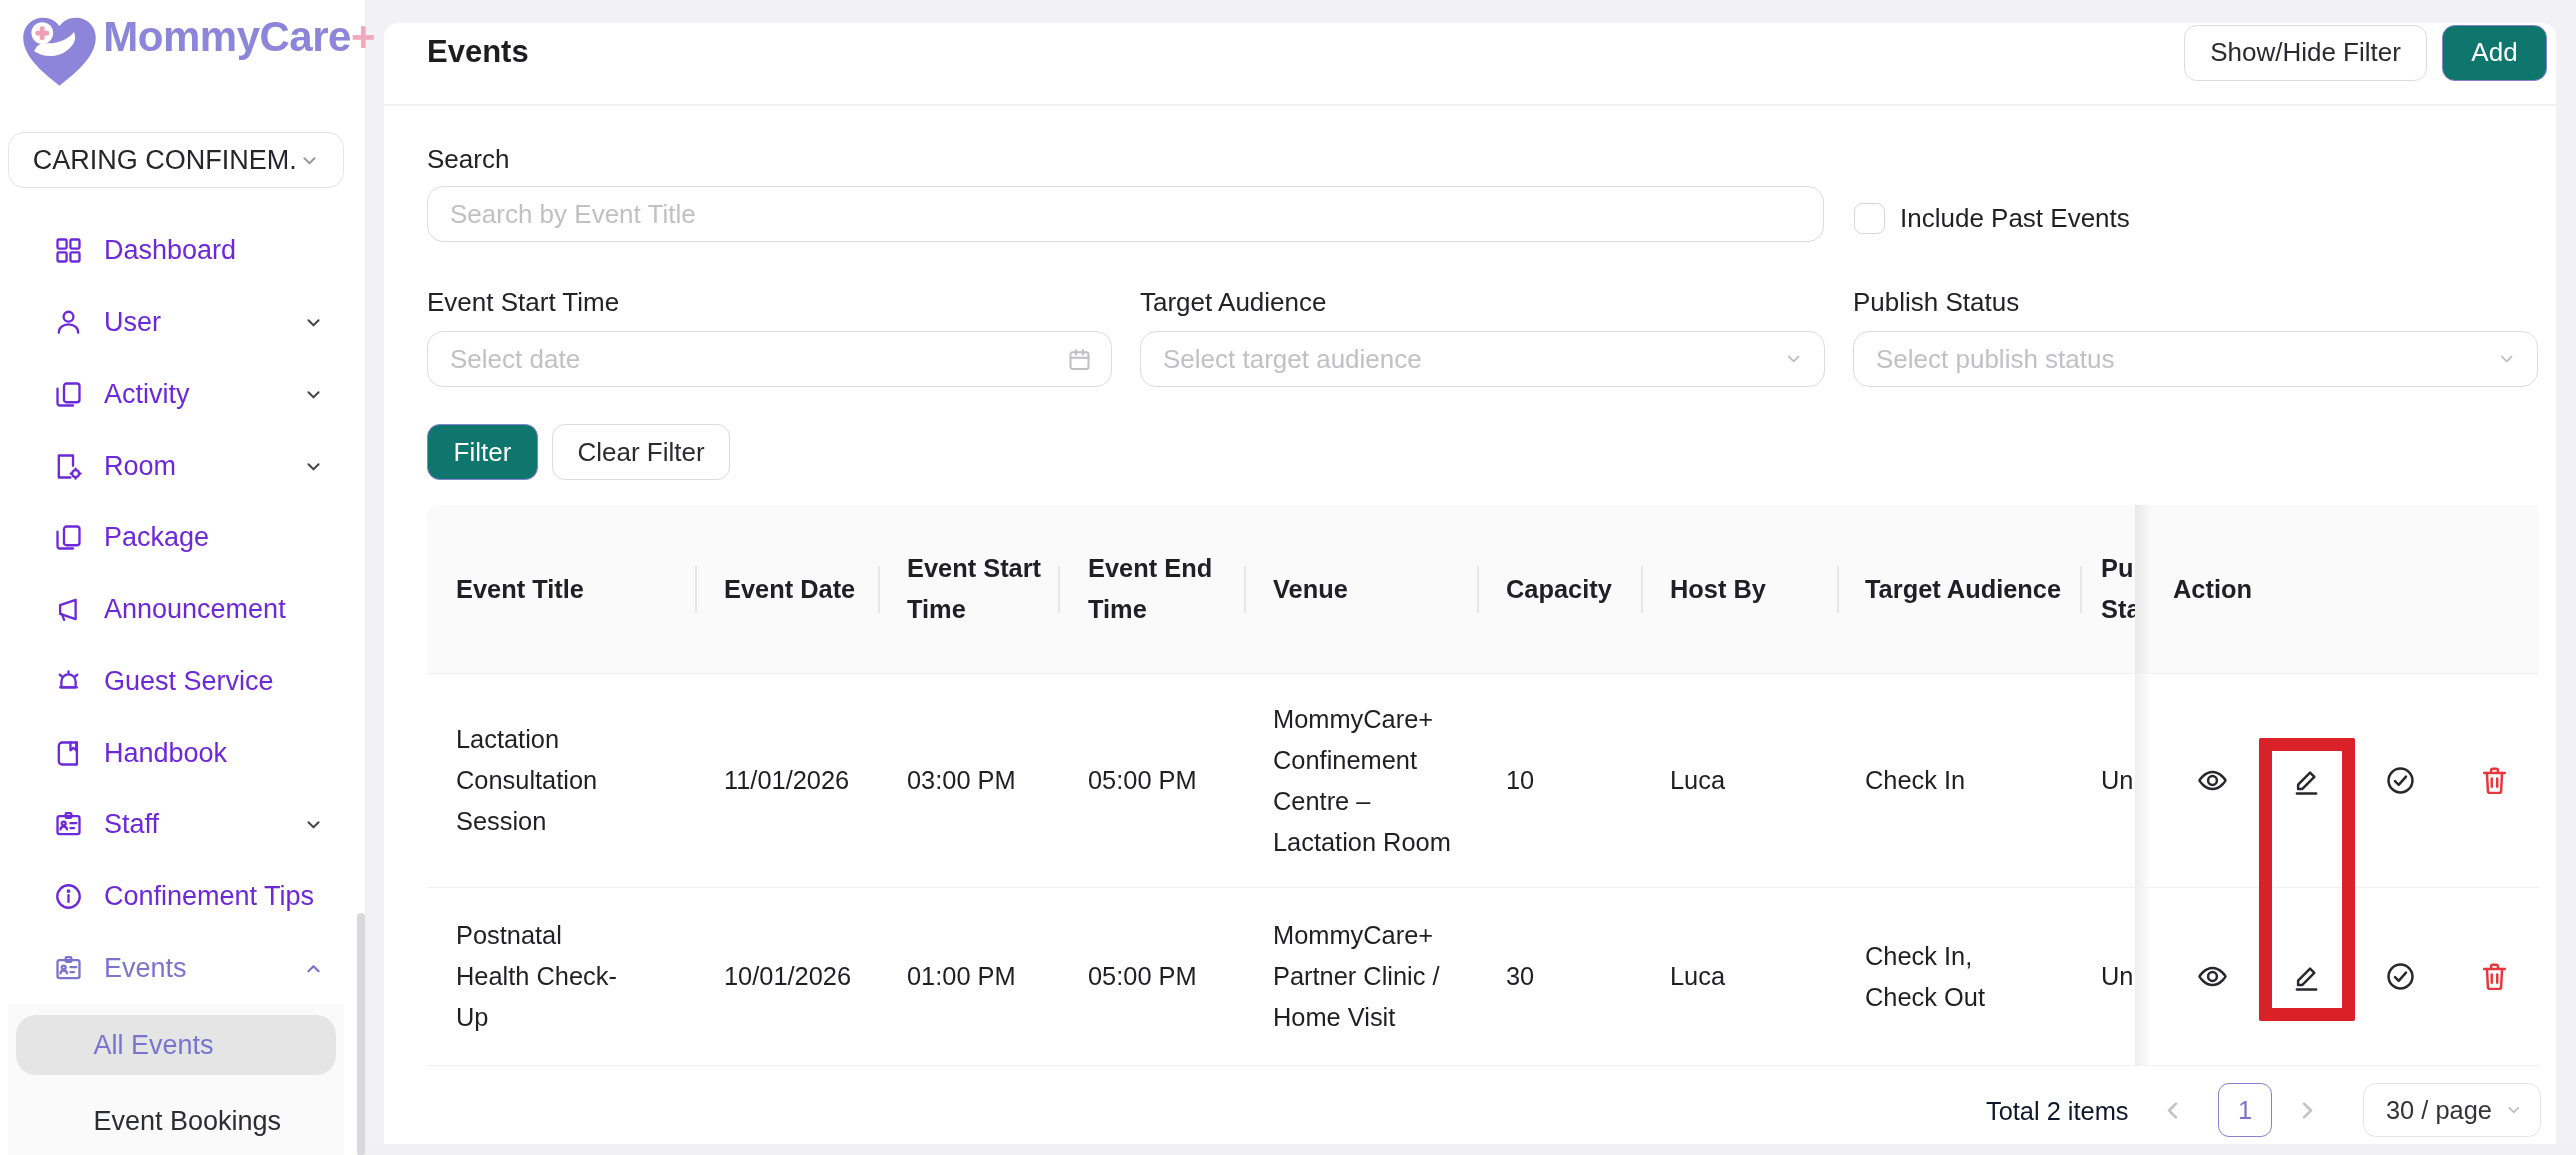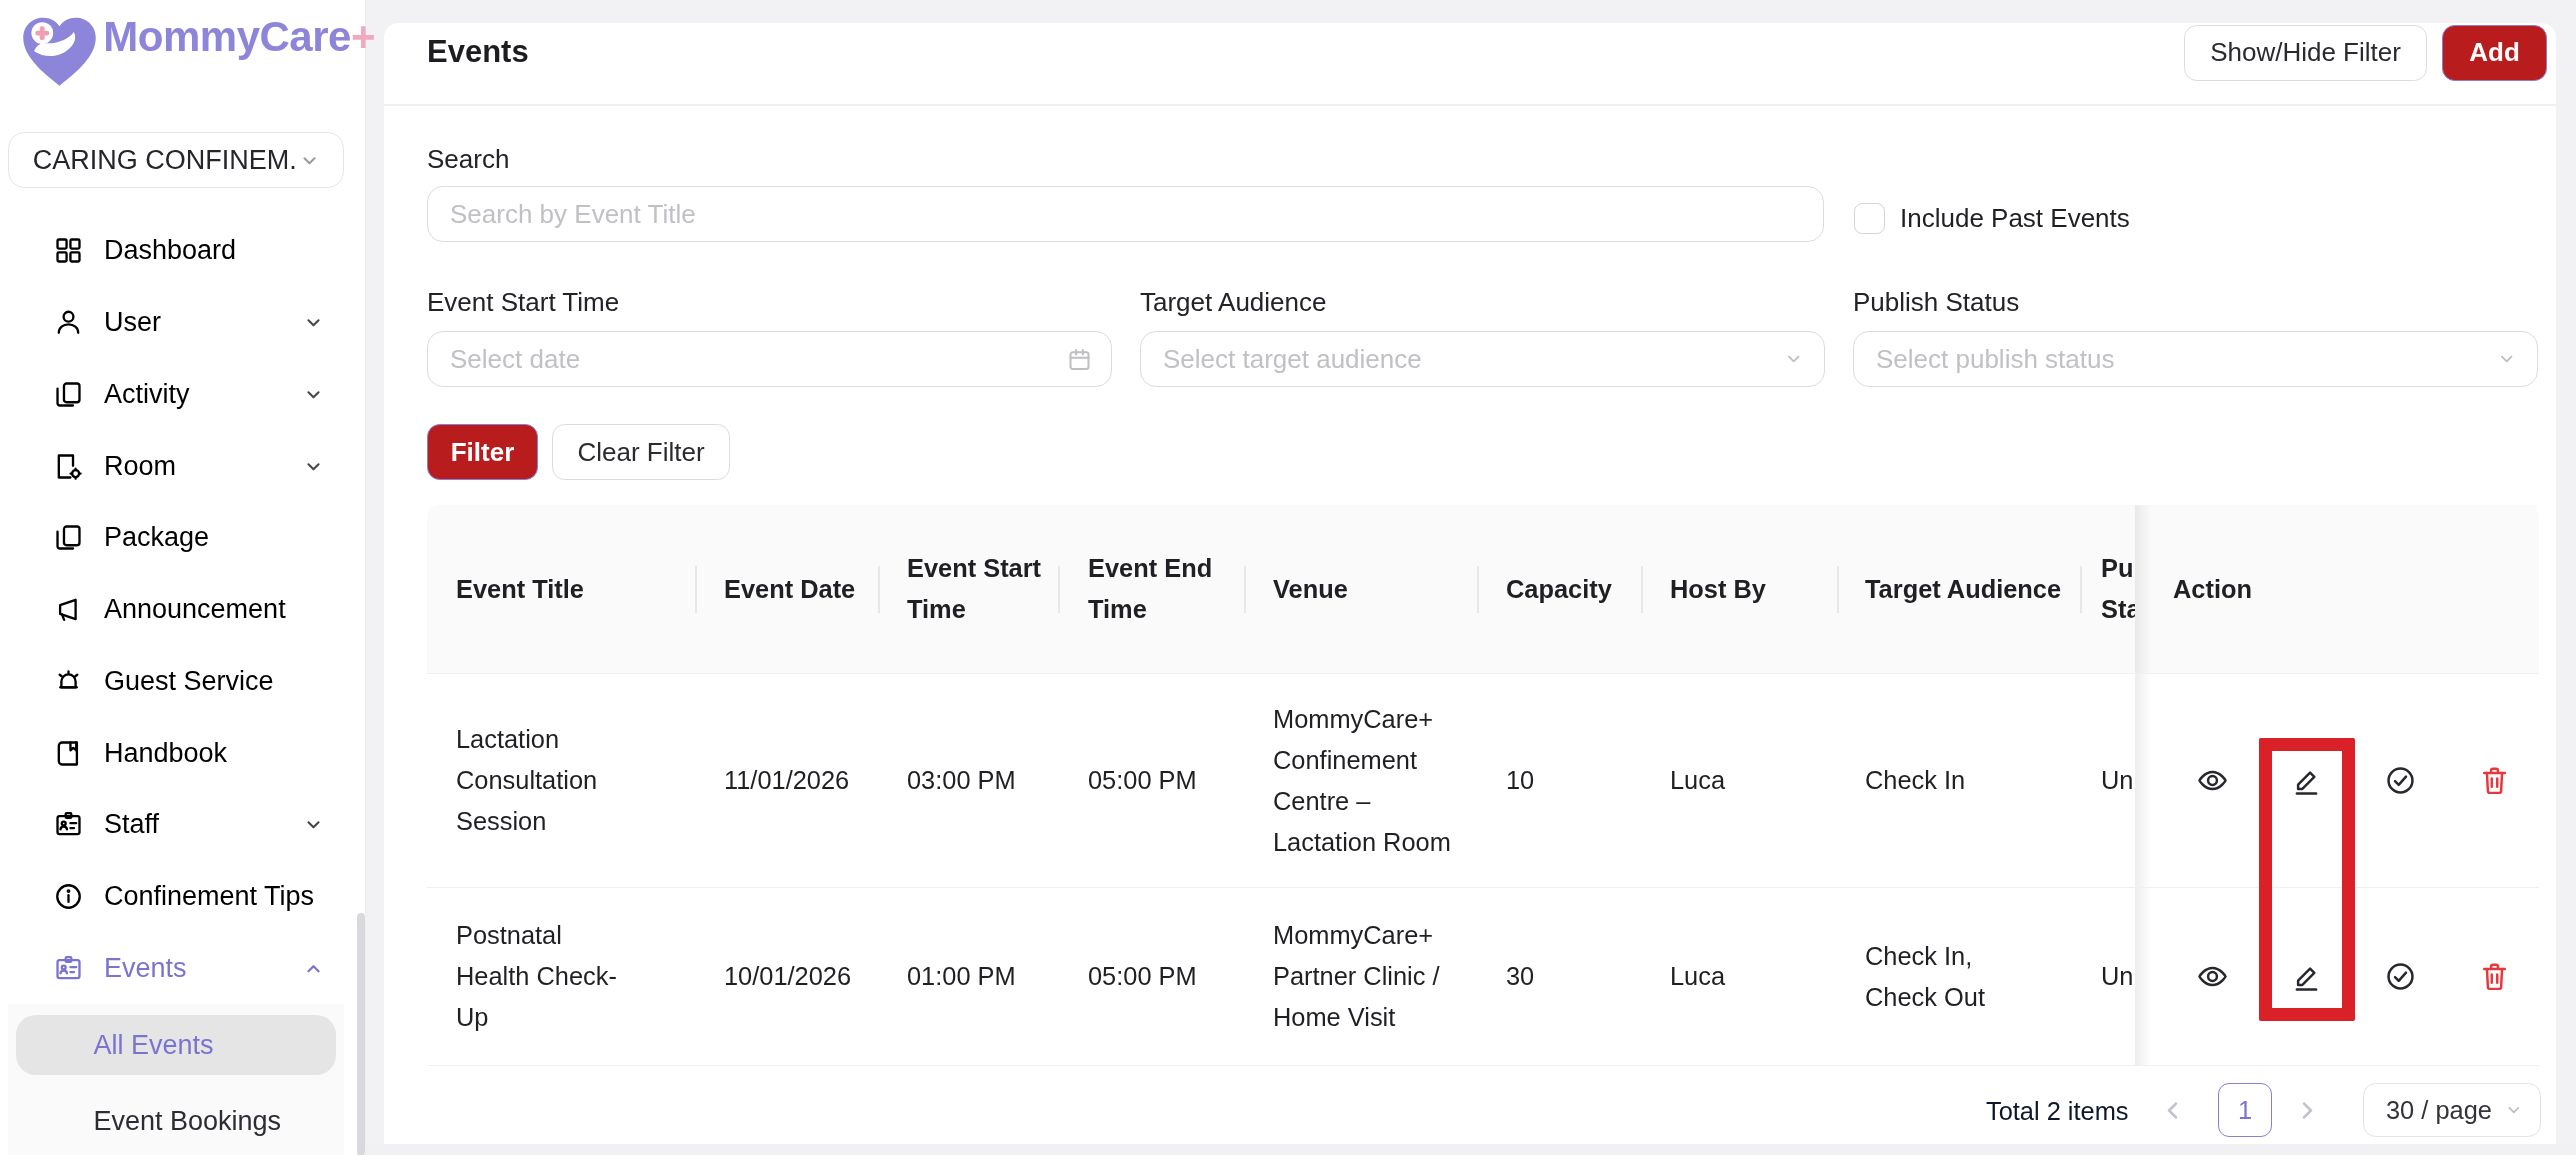--- a/index.html
+++ b/index.html
@@ -7,39 +7,39 @@
   body { font-family:"Liberation Sans", sans-serif; background:#f2f2f4; color:#1f1f24; }
   .stage { position:absolute; left:0; top:0; width:2576px; height:1155px; }
 
   
   .sidebar { position:absolute; left:0; top:0; width:366px; height:1155px; background:#fff; border-right:1.8px solid #efeff2; }
   .logo { position:absolute; left:16.3px; top:13px; display:flex; align-items:flex-start; gap:0; }
   .logo-text { font-size:42px; font-weight:700; color:#8d85da; letter-spacing:-0.5px; }
   .logo-plus { font-size:42px; font-weight:700; color:#f0a9bd; }
   .org-select { position:absolute; left:8.2px; top:132px; width:336px; height:56px; border:1.8px solid #e4e4e9; border-radius:16.3px; background:#fff; display:flex; align-items:center; padding:0 20px 0 23.6px; }
   .org-select .org-label { font-size:27px; color:#25252b; flex:1; white-space:nowrap; overflow:hidden; }
-  .side-item { position:absolute; left:0; width:365px; height:72px; display:flex; align-items:center; padding:0 38px 0 53px; gap:20px; font-size:27px; color:#000000; cursor:pointer; }
+  .side-item { position:absolute; left:0; width:365px; height:72px; display:flex; align-items:center; padding:0 38px 0 53px; gap:20px; font-size:27px; color:#6d28d9; cursor:pointer; }
   .side-item .sicon { width:31px; height:31px; display:flex; }
   .side-item .slabel { flex:1; }
   .side-item.active { color:#7b74cf; }
   .chev { width:27px; height:27px; color:#44444b; }
   .side-item.active .chev { color:#7b74cf; }
   .submenu { position:absolute; left:8.2px; top:1004px; width:336px; height:152px; background:#fafafa; }
   .subitem { position:absolute; left:8.2px; width:320px; height:60px; display:flex; align-items:center; padding-left:77px; font-size:27px; color:#2c2c33; cursor:pointer; border-radius:20px; }
   .subitem.active { background:#e5e5e5; color:#7b74cf; }
   .side-scroll { position:absolute; left:357px; top:913px; width:8.2px; height:243px; border-radius:4.5px; background:#d9d9dd; }
 
   
   .card { position:absolute; left:384px; top:23px; width:2172px; height:1121px; background:#fff; border-radius:14.5px 14.5px 0 0; }
   .right-scroll { position:absolute; left:2556px; top:0; width:20px; height:1155px; background:#f2f2f4; }
   .header-line { position:absolute; left:384px; top:104px; width:2172px; height:1.8px; background:#f0f0f0; }
   .page-title { position:absolute; left:427px; top:34px; font-size:31px; font-weight:700; color:#1c1c21; }
   .btn { display:flex; align-items:center; justify-content:center; font-size:26px; border-radius:12.7px; cursor:pointer; }
   .btn-ghost { background:#fff; border:1.8px solid #dcdce0; color:#2a2a30; }
-  .btn-primary { background:#b91c1c; border:1.8px solid #8781d4; color:#fff;font-weight:bold; }
+  .btn-primary { background:#0f766e; border:1.8px solid #8781d4; color:#fff; }
   .btn-toggle-filter { position:absolute; left:2184px; top:24.5px; width:243px; height:56px; }
   .btn-add { position:absolute; left:2442px; top:24.5px; width:105px; height:56px; }
 
   
   .flabel { position:absolute; font-size:26px; color:#222228; }
   .input, .select { position:absolute; height:56px; border:1.8px solid #dcdce0; border-radius:16px; background:#fff; font-size:26px; display:flex; align-items:center; }
   input.real { width:100%; height:100%; border:none; outline:none; border-radius:12.7px; padding:0 22px; font-size:26px; font-family:"Liberation Sans",sans-serif; color:#1f1f24; background:transparent; }
   input.real::placeholder { color:#c0c0c5; }
   .select { padding:0 18px 0 22px; color:#c0c0c5; justify-content:space-between; }
   .checkbox { position:absolute; left:1854px; top:203px; width:31px; height:31px; border:1.8px solid #d4d4d9; border-radius:8.2px; background:#fff; cursor:pointer; }

